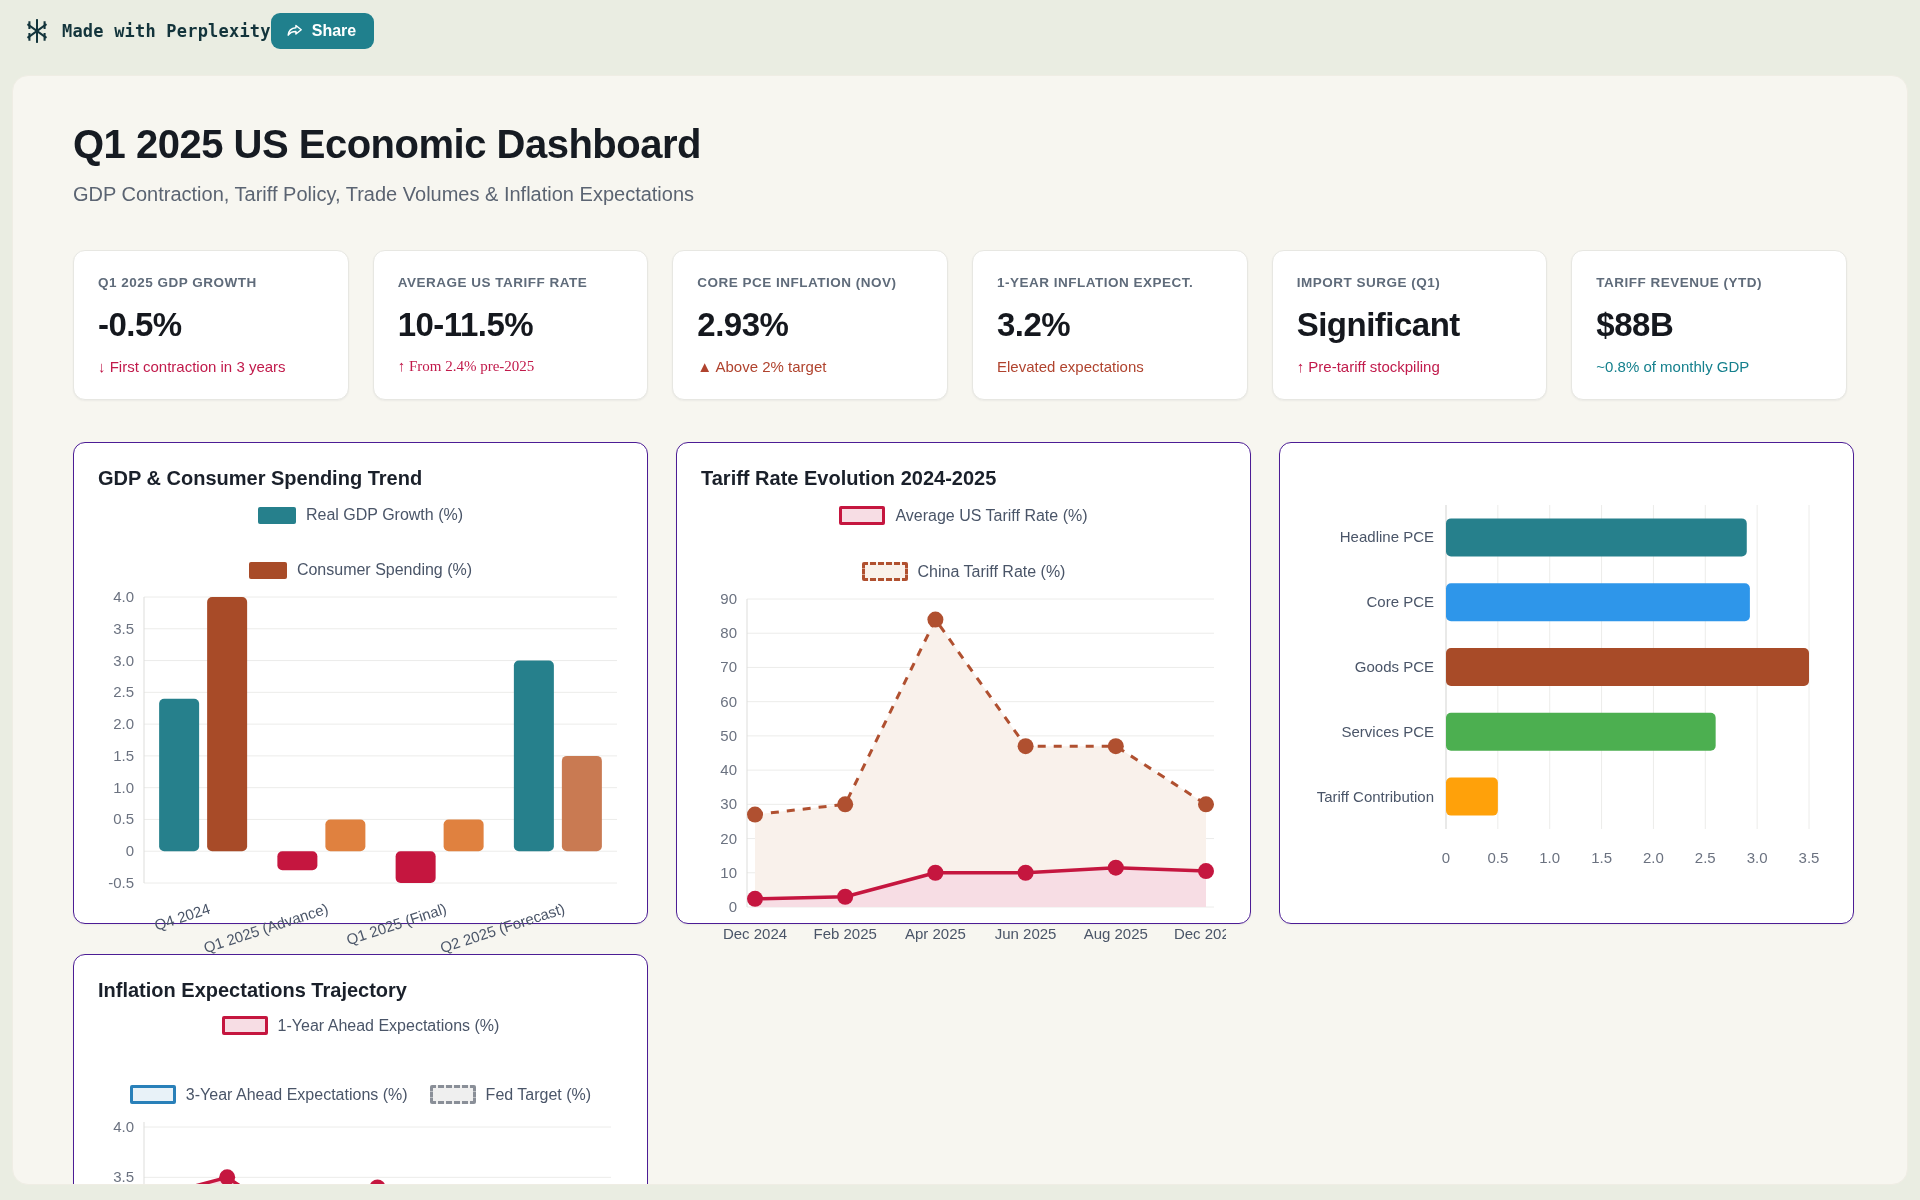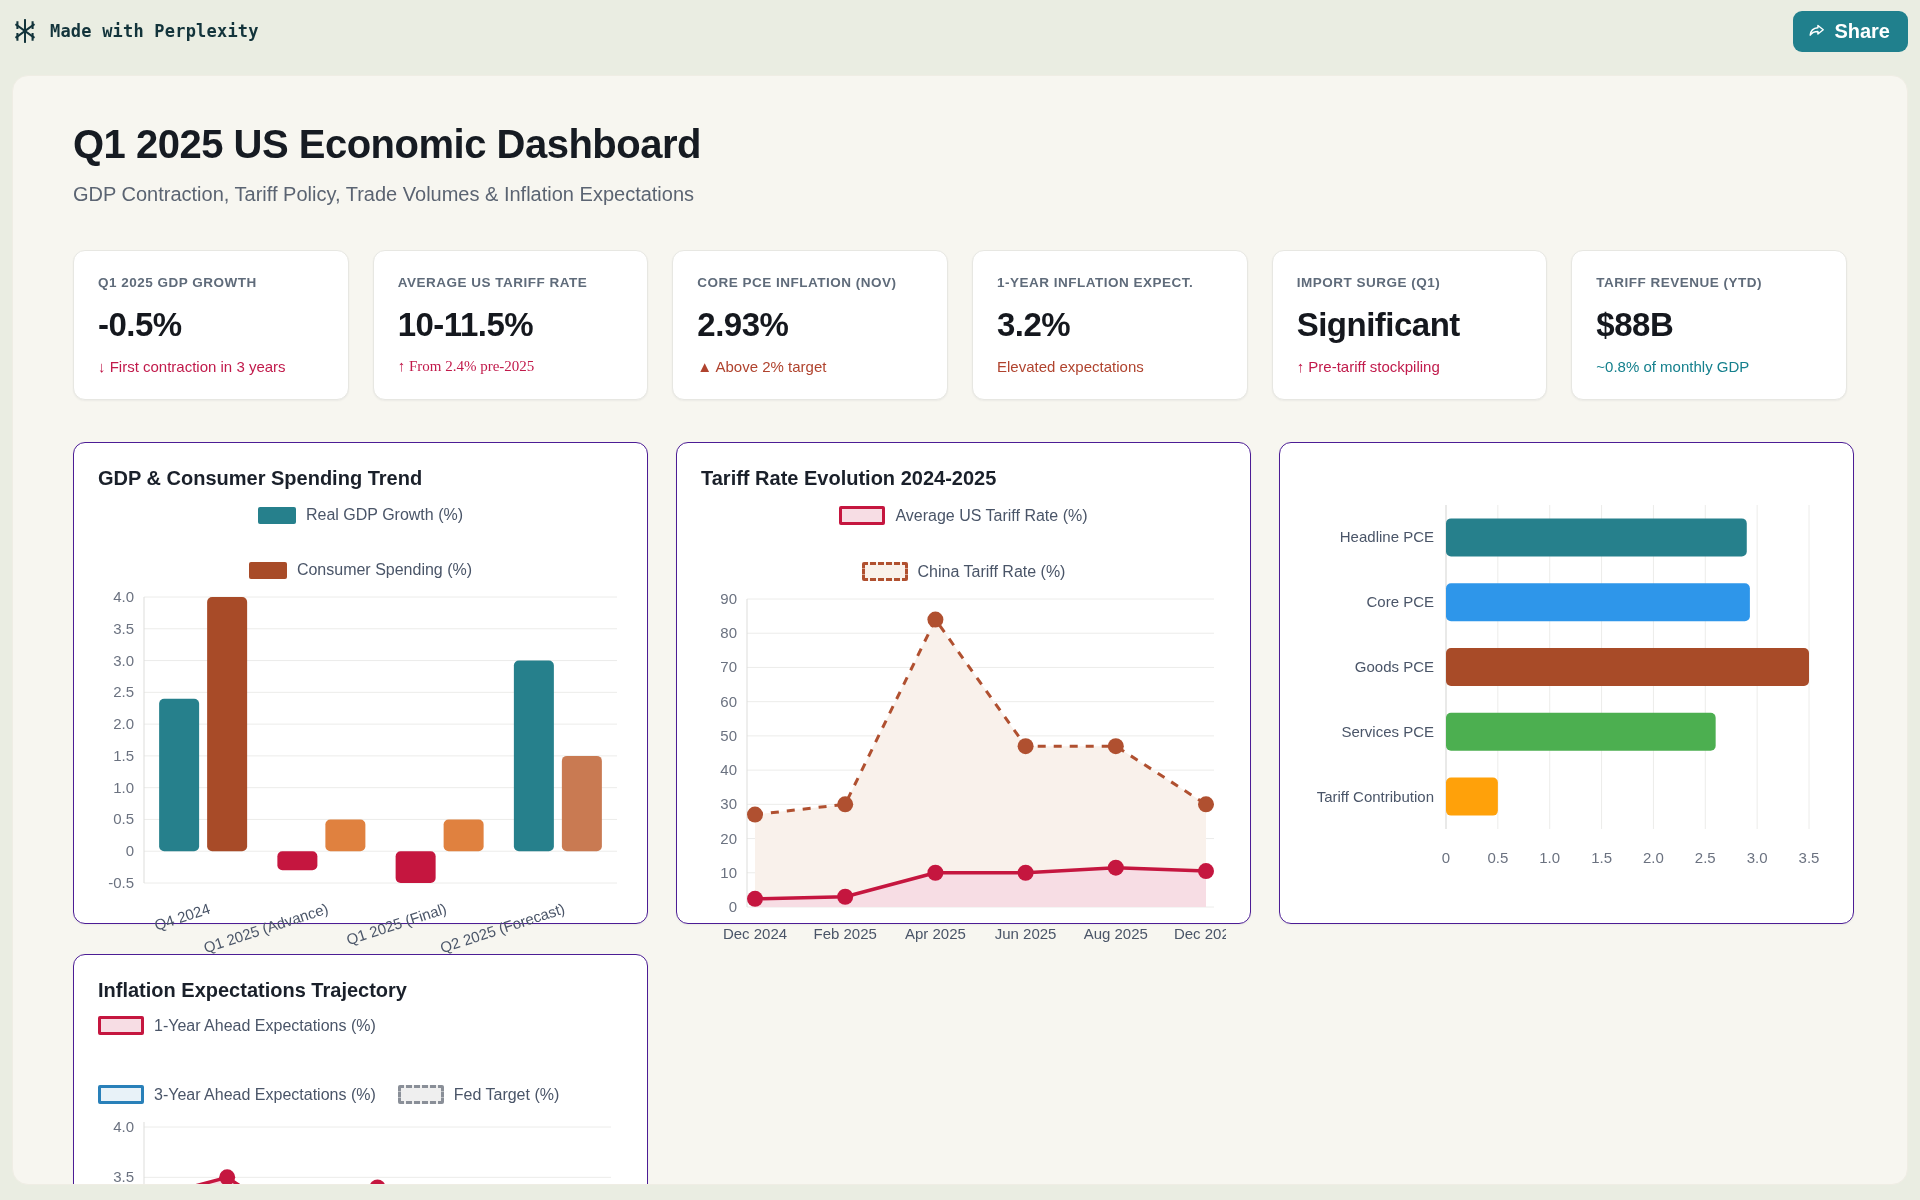--- a/index.html
+++ b/index.html
@@ -1,43 +1,43 @@
 <!DOCTYPE html>
 <html><head>
 <meta charset="utf-8">
 <style>
   * { margin:0; padding:0; box-sizing:border-box; }
   html,body { width:1920px; height:1200px; overflow:hidden; }
   body { background:#eaede2; font-family:"Liberation Sans", sans-serif; color:#15181e; }
 
   
-  .topbar { height:62px; display:flex; align-items:center; justify-content:space-between; padding:0 12px; }
+  .topbar { height:62px; display:flex; align-items:center; padding:0 24px; }
   .brand { display:flex; align-items:center; gap:12px; }
   .brand-text { font-family:"DejaVu Sans Mono", monospace; font-size:17px; font-weight:700; color:#13343b; letter-spacing:.2px; }
-  .share-btn { display:flex; align-items:center; gap:9px; background:#20808d; color:#fff; border:none; border-radius:9px; padding:9px 18px 9px 15px; font-size:20px; font-weight:600; font-family:"Liberation Sans", sans-serif; cursor:pointer; }
+  .share-btn { display:flex; align-items:center; gap:9px; background:#20808d; color:#fff; border:none; border-radius:9px; padding:9px 18px 9px 15px; font-size:16px; font-weight:600; font-family:"Liberation Sans", sans-serif; cursor:pointer; }
 
   
   .wrapper { margin:13px 12px 0; height:1110px; background:#f7f6f0; border:1px solid #efede4; border-radius:16px; padding:46px 60px 0; overflow:hidden; }
   h1 { font-size:40px; font-weight:700; color:#161b22; letter-spacing:-.5px; }
   .subtitle { margin-top:16px; font-size:20px; color:#5b6472; }
 
   
   .kpi-row { margin-top:44px; display:grid; grid-template-columns:repeat(6,1fr); gap:24px; }
   .kpi-card { background:#fff; border:1px solid #e7e7e2; border-radius:12px; padding:24px; box-shadow:0 1px 2px rgba(16,24,40,.05); }
   .kpi-label { font-size:13.5px; font-weight:600; color:#5f6b7a; letter-spacing:.5px; text-transform:uppercase; }
   .kpi-value { margin-top:16px; font-size:33px; font-weight:700; color:#15181e; letter-spacing:-.5px; }
   .kpi-note { margin-top:14px; font-size:15px; font-weight:500; }
 
   
   .charts-row { margin-top:42px; display:grid; grid-template-columns:repeat(3,1fr); gap:28px; }
   .chart-card { background:#fff; border:1px solid #4c1d95; border-radius:12px; padding:24px 24px 18px; box-shadow:0 1px 2px rgba(16,24,40,.05); height:482px; }
   .chart-card.tall-clip { height:500px; }
   .chart-title { font-size:20px; font-weight:700; color:#1a202a; }
   .legend { display:flex; justify-content:center; align-items:center; gap:37px; margin:16px 0 4px; flex-wrap:wrap;flex-direction:column; }
-  .legend-row { display:flex; justify-content:flex-start; align-items:center; gap:22px; width:100%; }
+  .legend-row { display:flex; justify-content:center; align-items:center; gap:22px; width:100%; }
   .legend-row + .legend-row { margin-top:13px; }
   .lg-item { display:inline-flex; align-items:center; gap:10px; font-size:16px; color:#4a5568; }
   .sw-fill { display:inline-block; width:38px; height:17px; border-radius:2px; }
   .sw-line { display:inline-block; width:46px; height:19px; border:3px solid #000; border-radius:2px; }
   svg text { font-family:"Liberation Sans", sans-serif; }
 </style>
 </head>
 <body>
 
 <header class="topbar">

